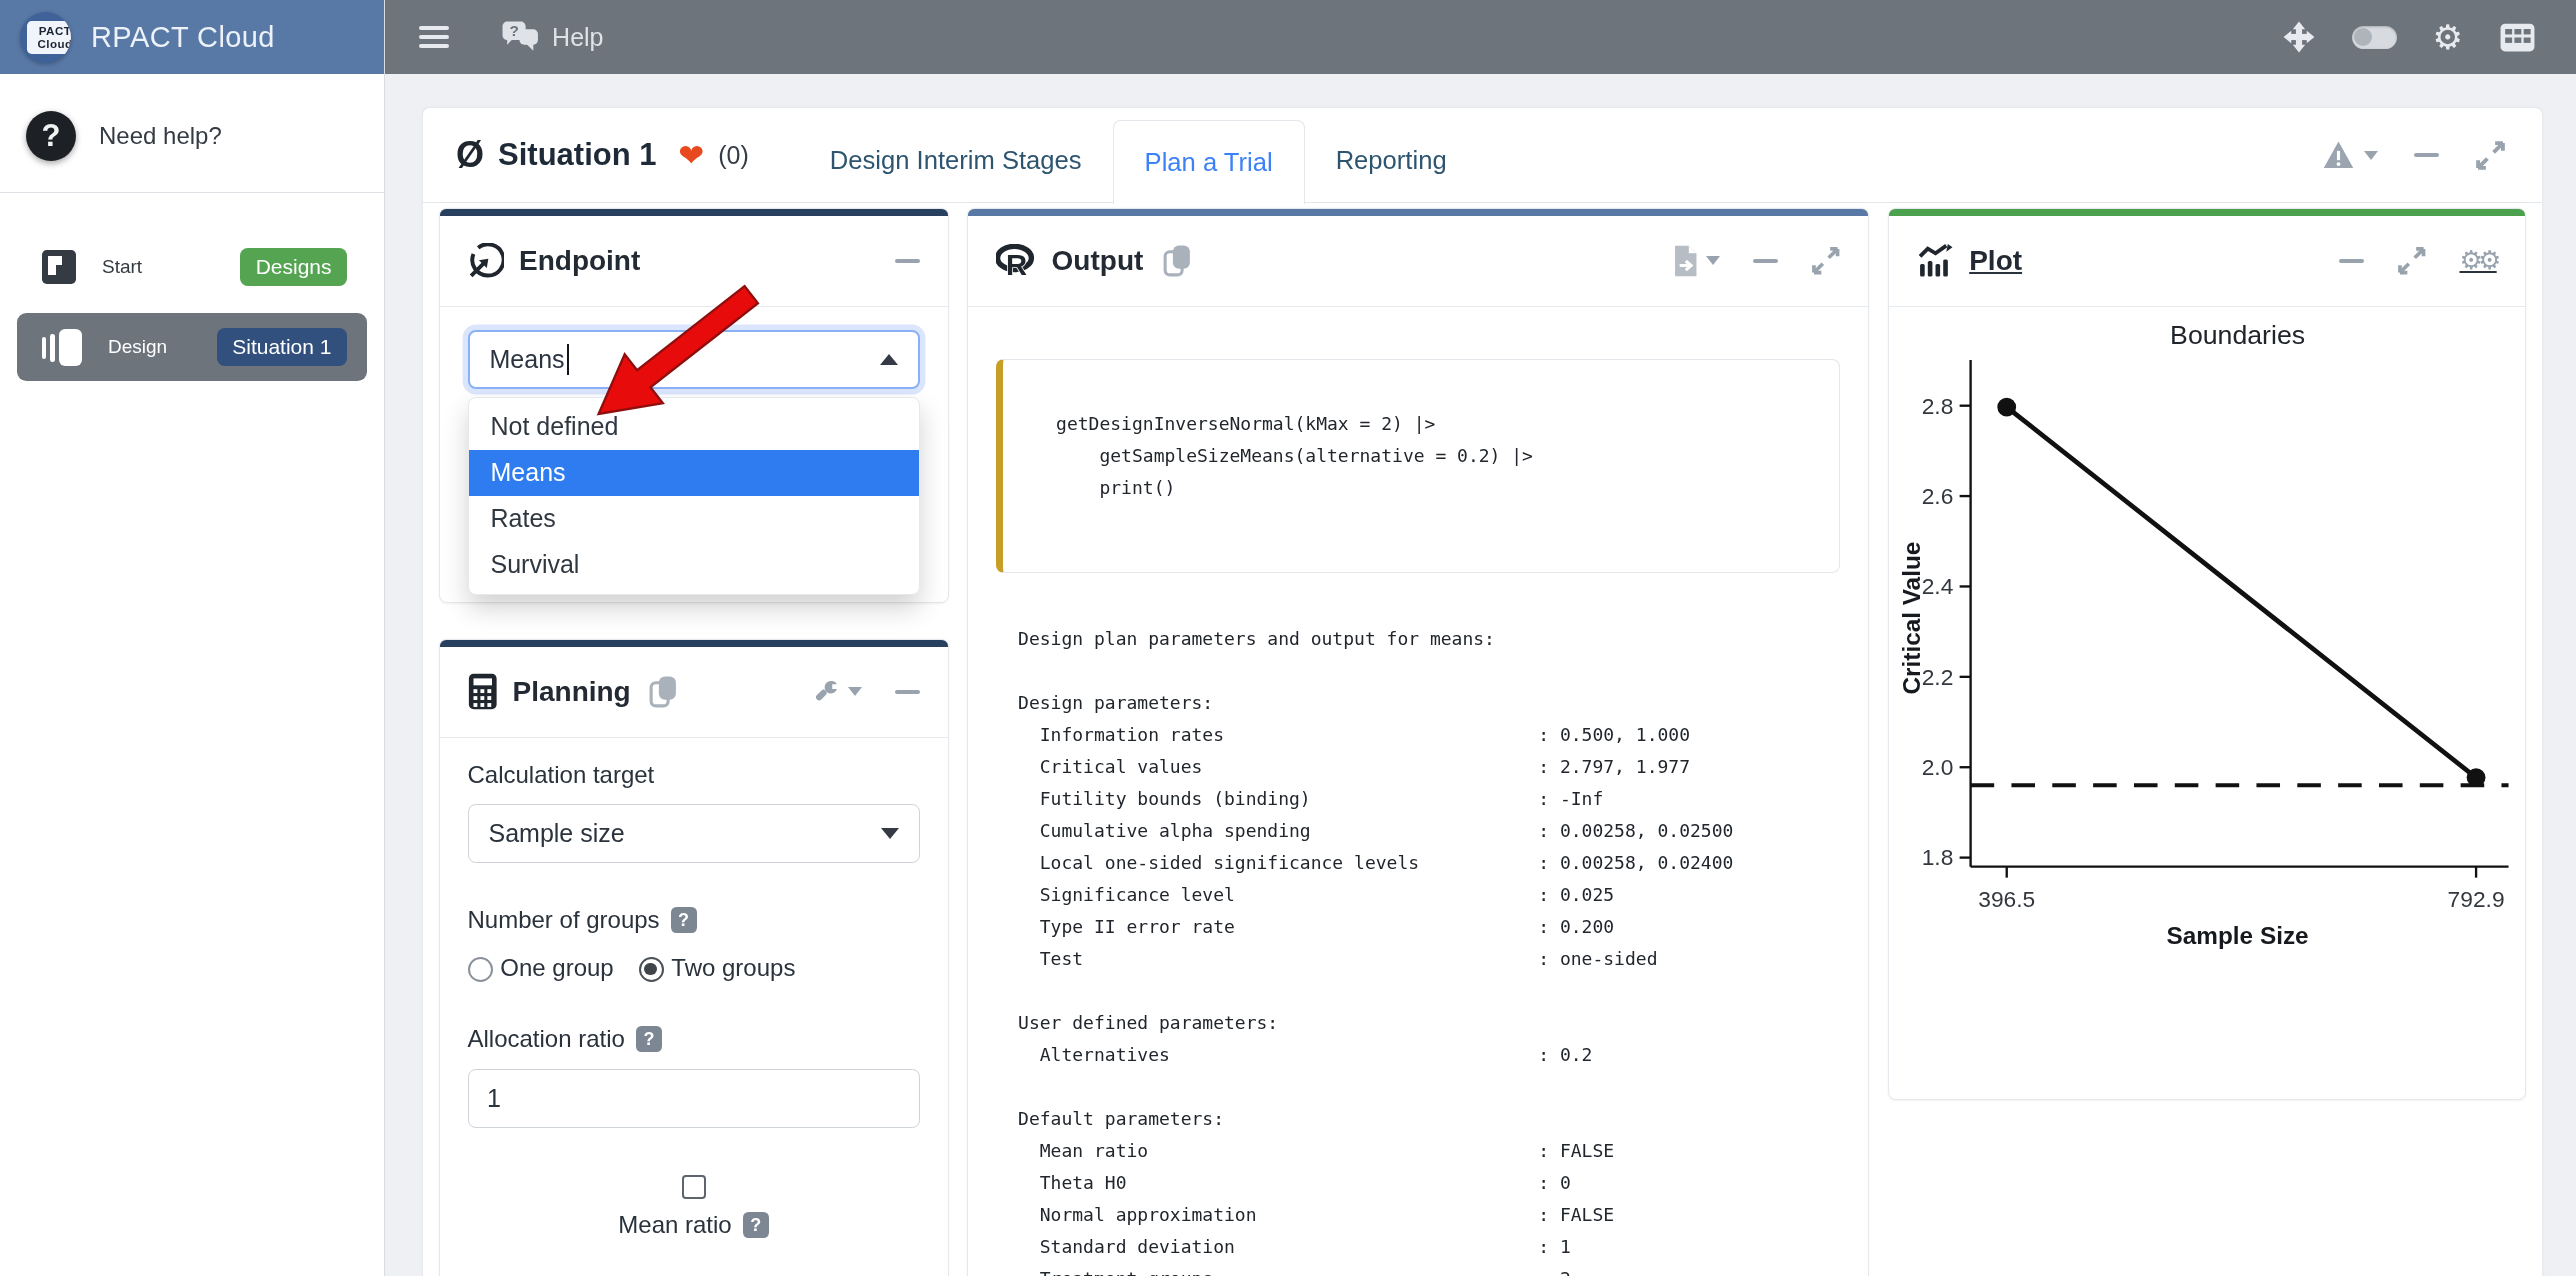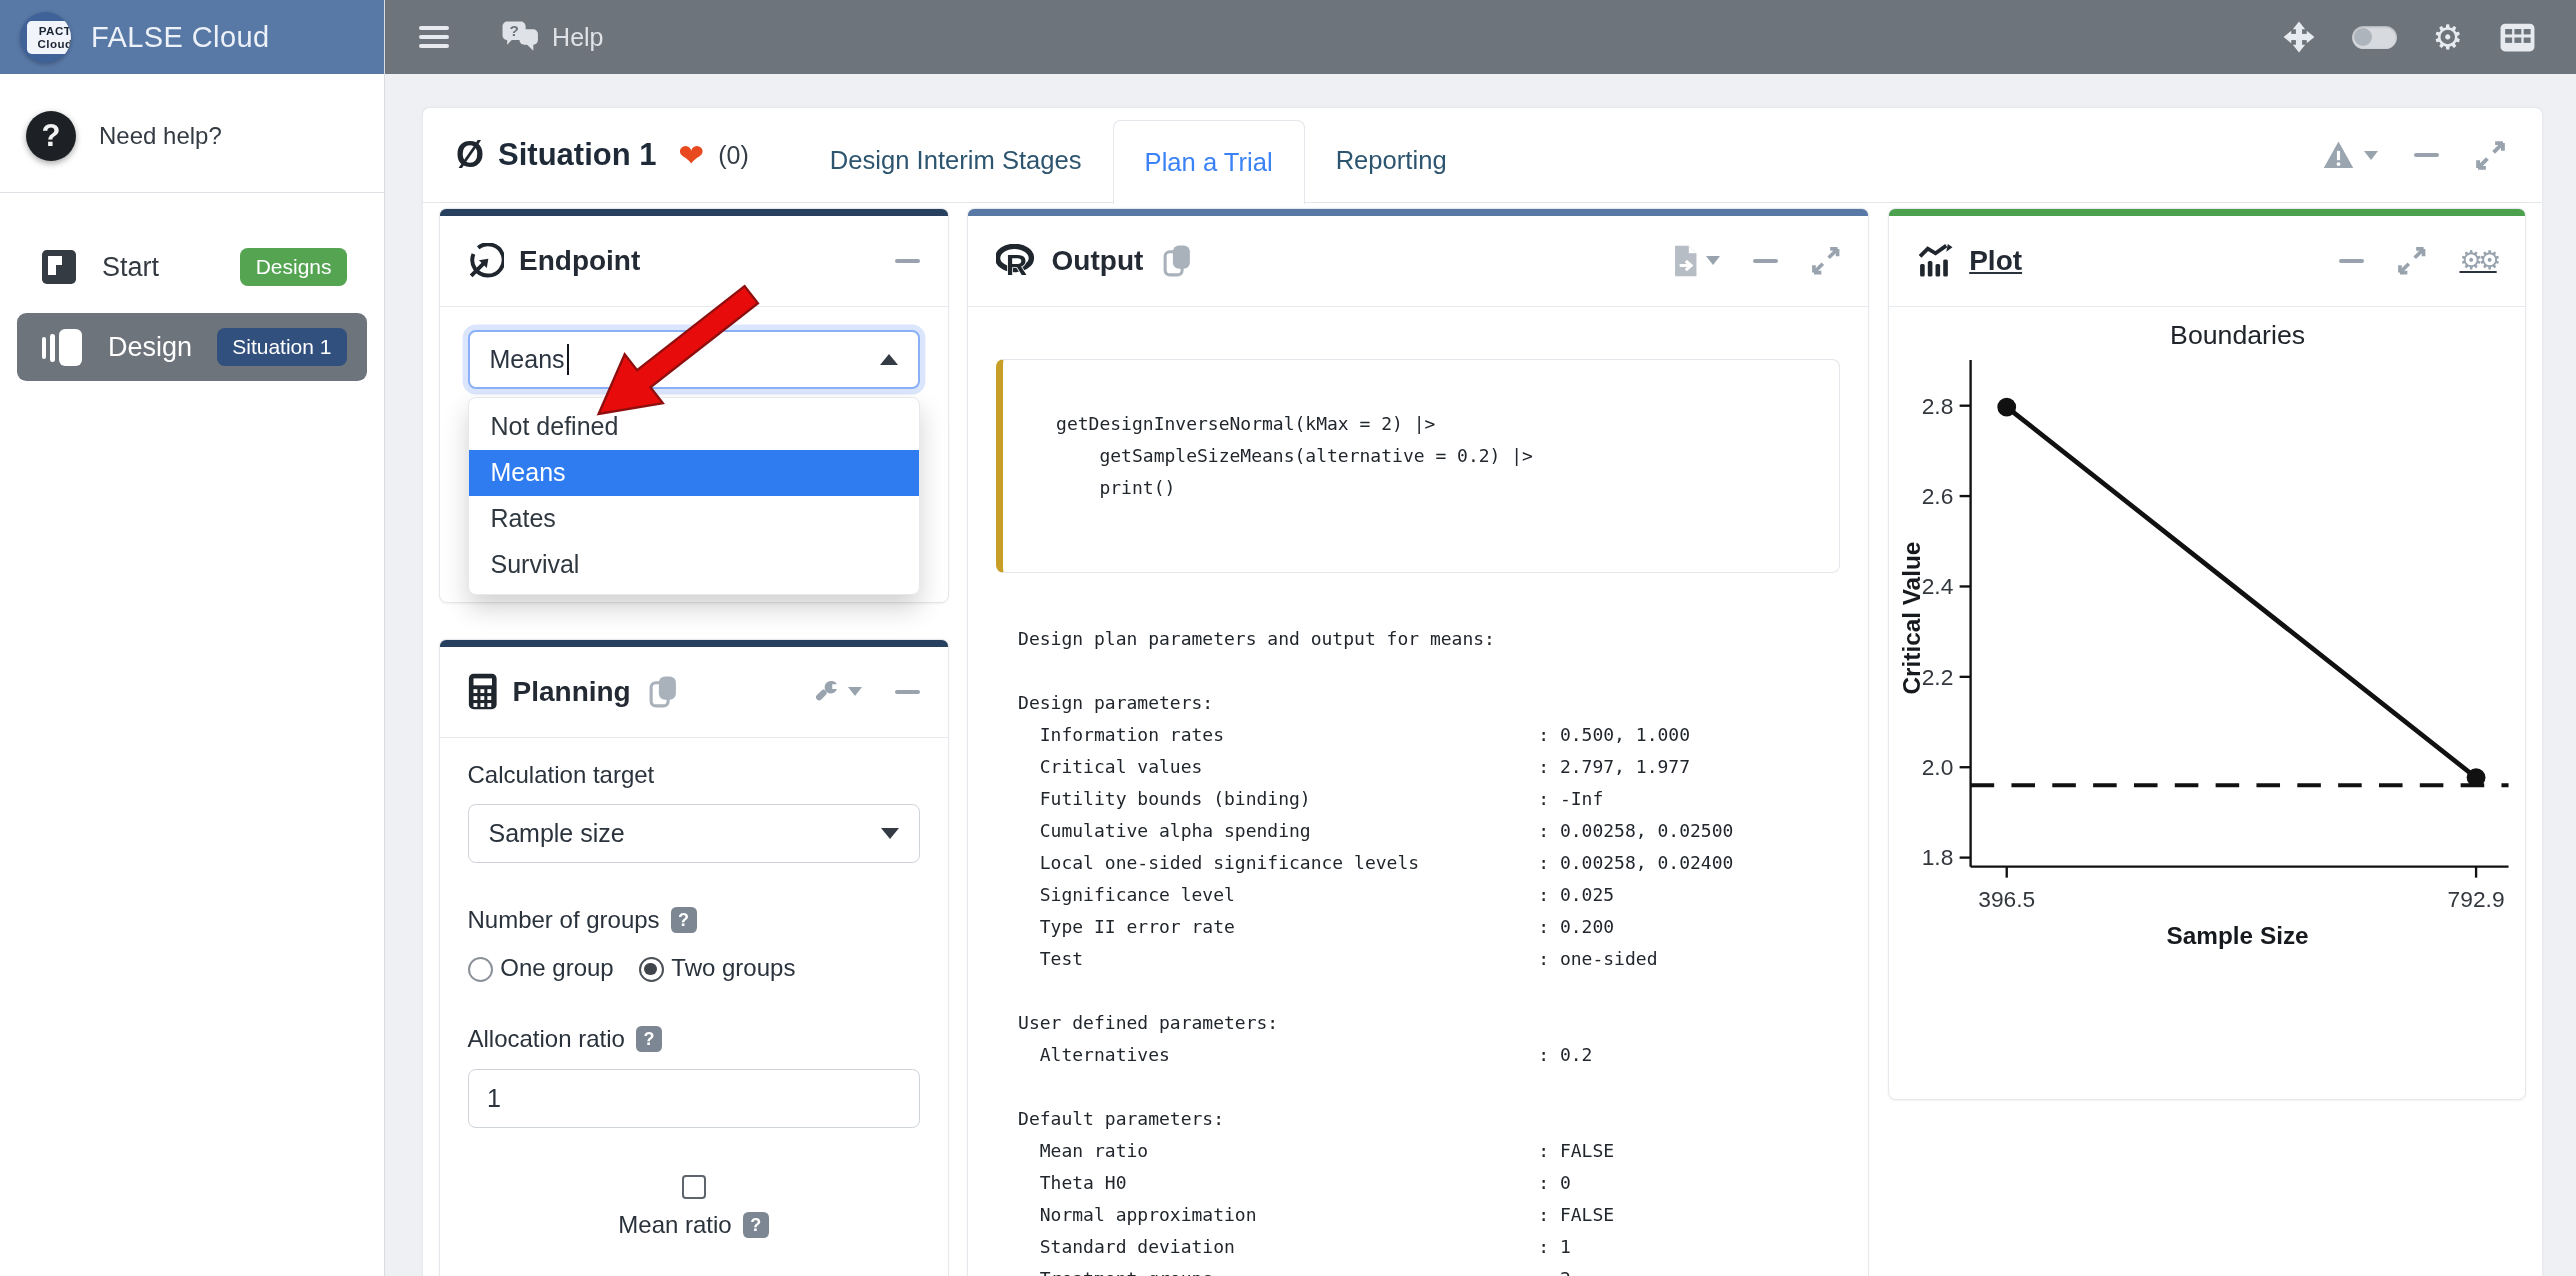--- a/index.html
+++ b/index.html
@@ -16,21 +16,21 @@
   .logo-r { position:absolute; right:3.1px; top:7.8px; font-size:31px; font-weight:bold; color:#17202b; }
   .brand { color:#edf1f8; font-size:29px; letter-spacing:0.4px; }
 
   .sidebar { flex:1; padding-top:26px; }
   .need-help { display:flex; align-items:center; gap:23px; padding:11px 23px 31px 26px; }
   .nh-icon { width:50px; height:50px; border-radius:50%; background:#1d2125; color:#f2f2f2; display:flex; align-items:center; justify-content:center; font-size:31px; font-weight:bold; box-shadow:0 2.3px 6.2px rgba(0,0,0,.35); }
   .nh-text { font-size:24px; color:#343b43; }
   .side-divider { border-top:1.6px solid #dde1e6; margin:0; }
   .nav-list { padding:40px 17px 0 17px; display:flex; flex-direction:column; gap:12.4px; }
   .nav-item { display:flex; align-items:center; height:68px; padding:0 20px 0 25px; border-radius:9.3px; }
-  .nav-item .nav-label { font-size:27px; color:#343a41; margin-left:26px; }
+  .nav-item .nav-label { font-size:19px; color:#343a41; margin-left:26px; }
   .nav-item.active { background:#6d747b; }
   .nav-item.active .nav-label { color:#ffffff; }
   .badge { margin-left:auto; font-size:21px; color:#fff; padding:7px 15.5px; border-radius:7.8px; }
   .badge.green { background:#54a452; }
   .badge.navy { background:#32507e; }
   .start-icon { width:34px; height:34px; background:#343b42; border-radius:4.7px; position:relative; }
   .start-icon::before { content:""; position:absolute; left:6.2px; top:6.2px; width:14px; height:9.3px; background:#fff; }
   .start-icon::after { content:""; position:absolute; left:6.2px; top:6.2px; width:7.8px; height:18.6px; background:#fff; }
   .design-icon { width:40px; height:37px; position:relative; }
   .design-icon i { position:absolute; background:#fff; border-radius:2.3px; }
@@ -128,21 +128,21 @@
 
   <div class="leftcol">
     <div class="logo-block">
       <div class="logo-circle">
         <span class="logo-r">R</span>
         <div class="logo-badge">
           <span>PACT</span>
             <span>Cloud</span>
         </div>
       </div>
-      <div class="brand">FALSE Cloud</div>
+      <div class="brand">RPACT Cloud</div>
     </div>
 
     <div class="sidebar">
       <div class="need-help">
         <div class="nh-icon">?</div>
         <div class="nh-text">Need help?</div>
       </div>
       <div class="side-divider"></div>
       <div class="nav-list">
         <div class="nav-item">

